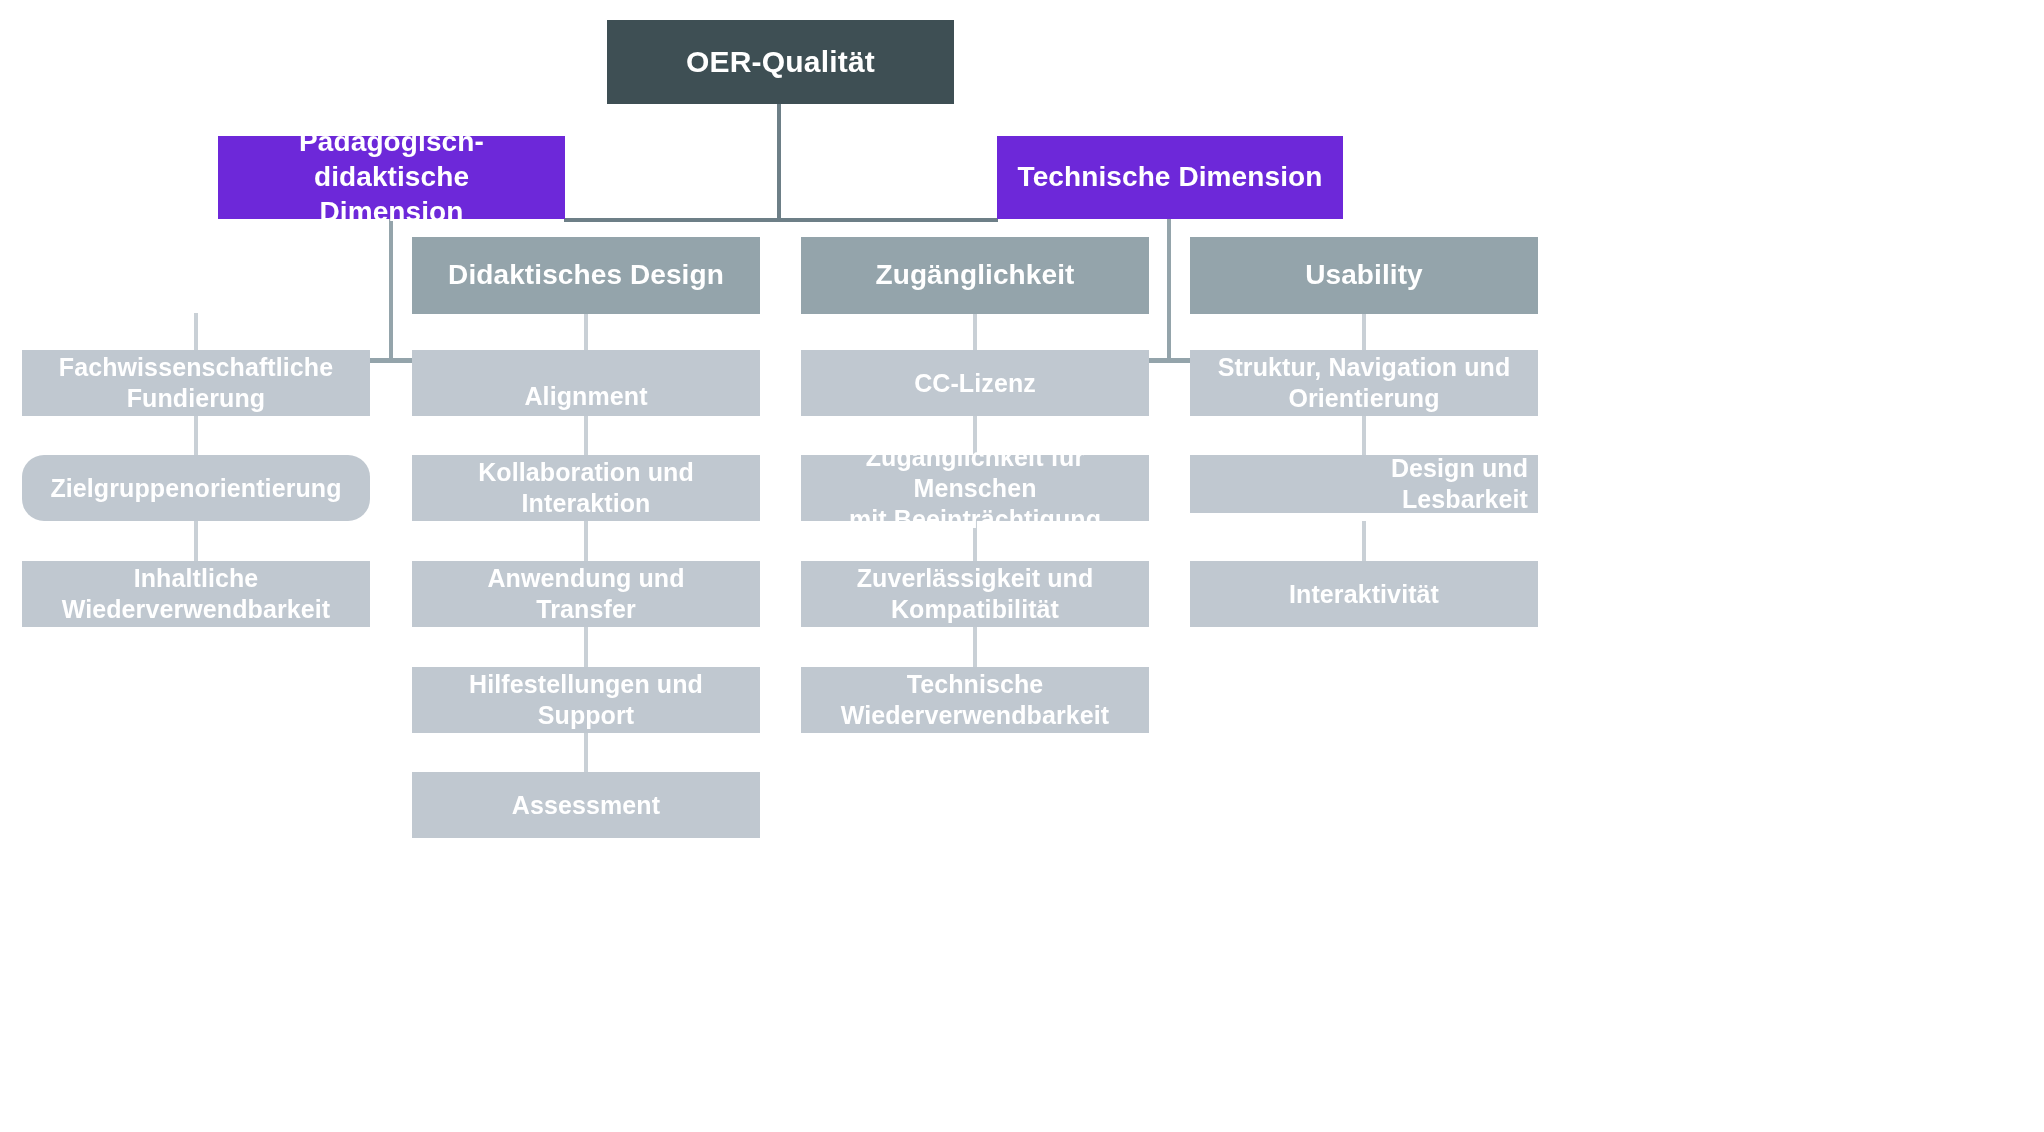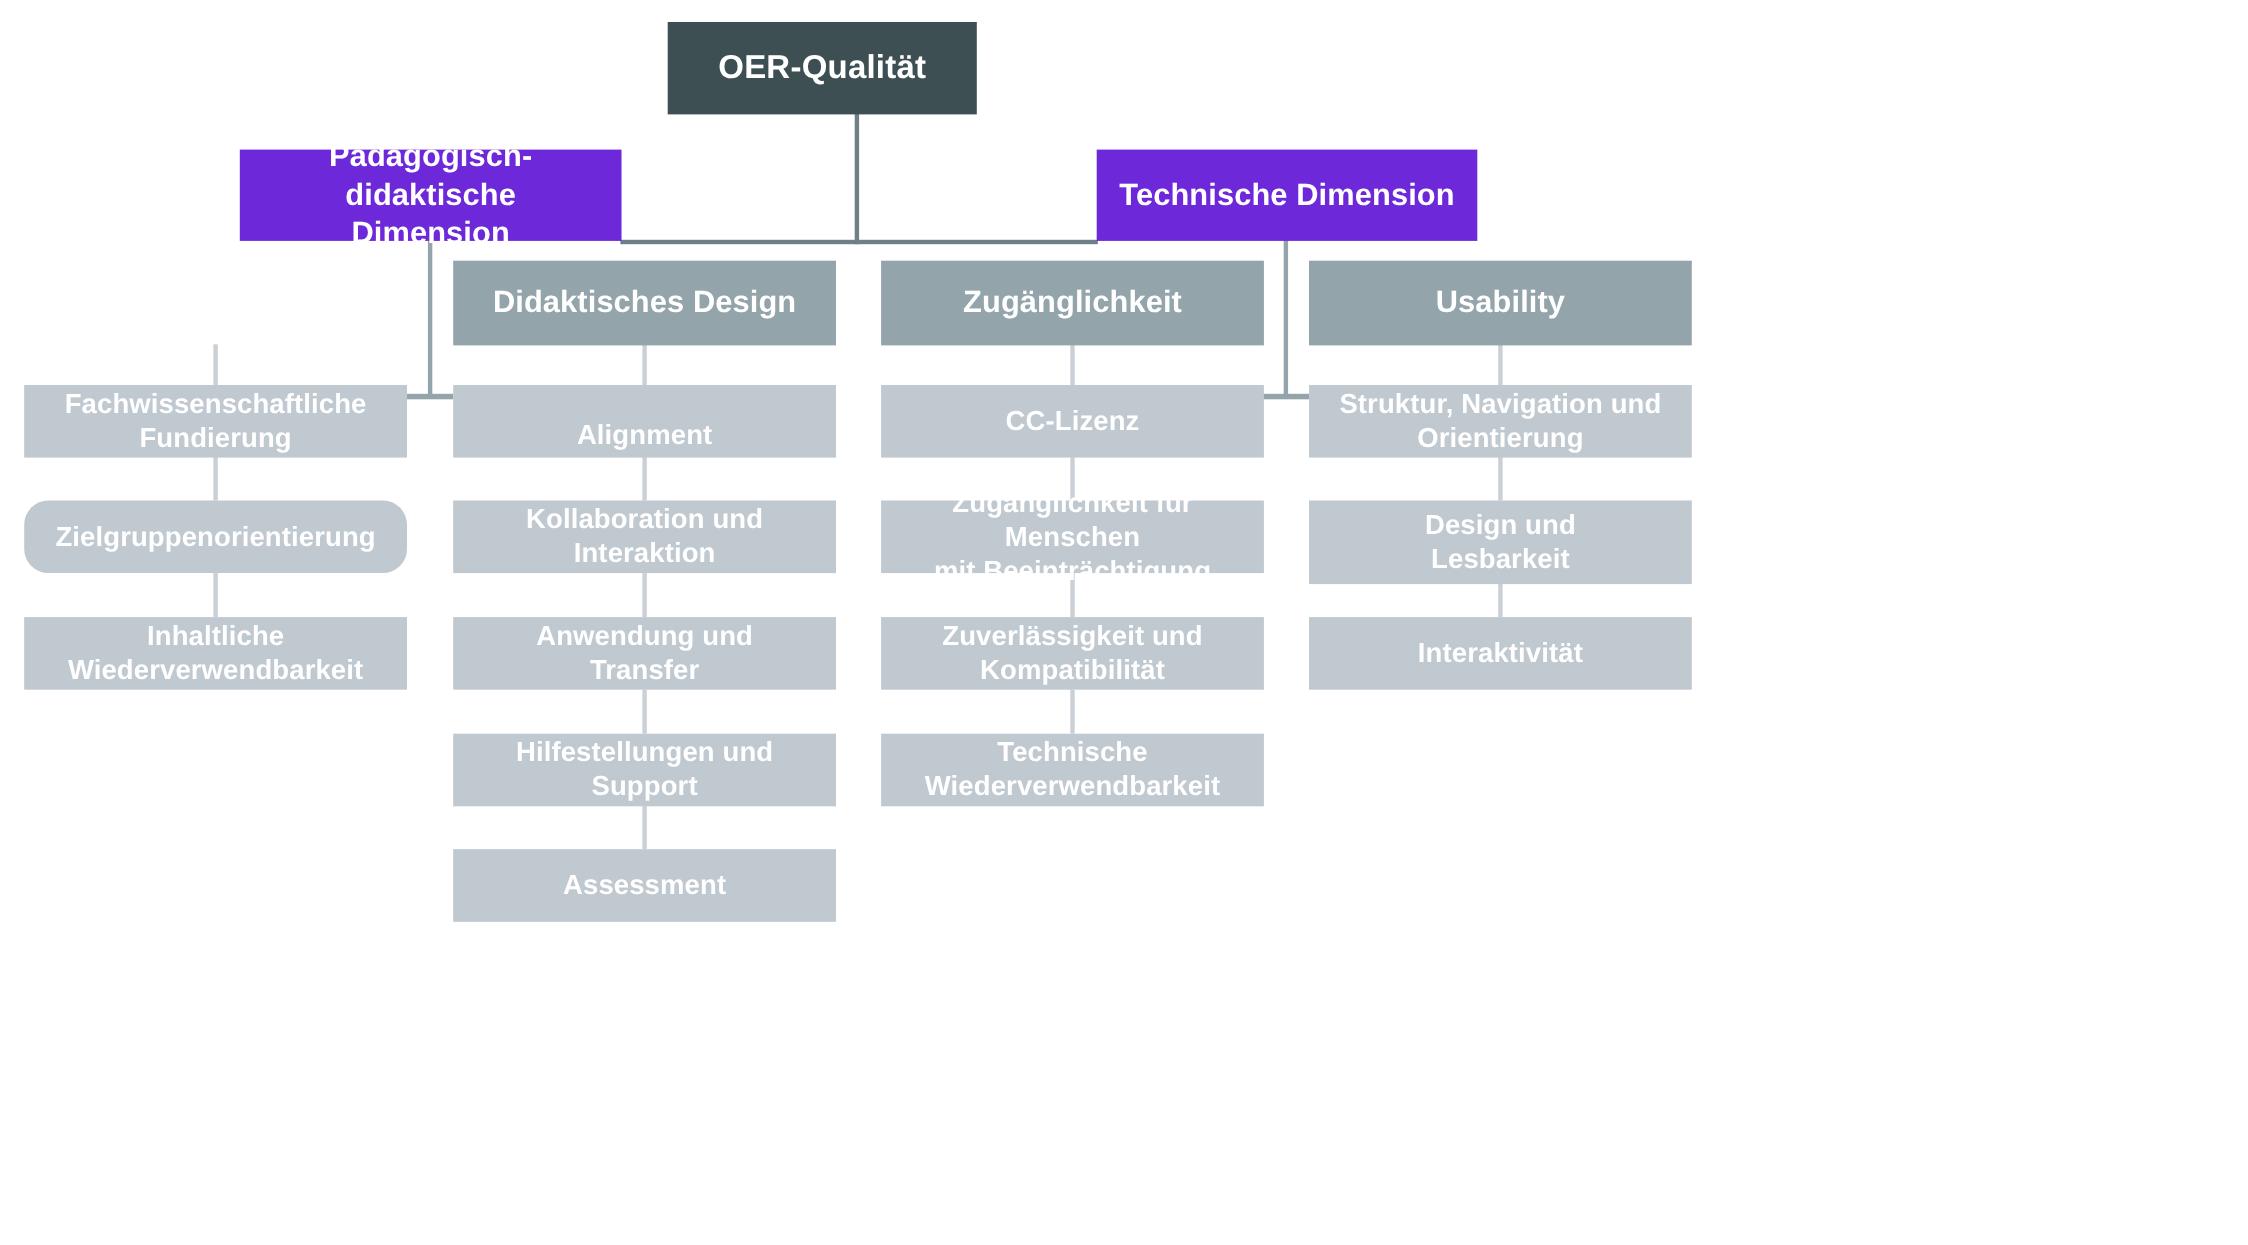--- a/index.html
+++ b/index.html
@@ -95,21 +95,21 @@
 
   <div class="conn light" style="left:973px; top:313px; width:4px; height:38px;"></div>
   <div class="conn light" style="left:973px; top:415px; width:4px; height:40px;"></div>
   <div class="conn light" style="left:973px; top:521px; width:4px; height:40px;"></div>
   <div class="conn light" style="left:973px; top:627px; width:4px; height:40px;"></div>
 
   <div class="conn light" style="left:1362px; top:313px; width:4px; height:38px;"></div>
   <div class="conn light" style="left:1362px; top:415px; width:4px; height:40px;"></div>
   <div class="conn light" style="left:1362px; top:521px; width:4px; height:40px;"></div>
 
-  <div class="node level-root" style="left:607px; top:20px; width:281px; height:84px;">
+  <div class="node level-root" style="left:607px; top:20px; width:347px; height:84px;">
     <span class="label">OER-Qualität</span>
   </div>
 
   <div class="node level-dim" style="left:218px; top:136px; width:347px; height:83px;">
     <span class="label">Pädagogisch-didaktische
 Dimension</span>
   </div>
   <div class="node level-dim" style="left:997px; top:136px; width:346px; height:83px;">
     <span class="label">Technische Dimension</span>
   </div>
@@ -168,21 +168,21 @@
   </div>
   <div class="node level-leaf" style="left:801px; top:667px; width:348px; height:66px;">
     <span class="label">Technische
 Wiederverwendbarkeit</span>
   </div>
 
   <div class="node level-leaf" style="left:1190px; top:350px; width:348px; height:66px;">
     <span class="label">Struktur, Navigation und
 Orientierung</span>
   </div>
-  <div class="node level-leaf" style="left:1190px; top:455px; width:348px; height:76px;">
+  <div class="node level-leaf" style="left:1190px; top:455px; width:348px; height:58px;text-align:right;">
     <span class="label">Design und
 Lesbarkeit</span>
   </div>
   <div class="node level-leaf" style="left:1190px; top:561px; width:348px; height:66px;">
     <span class="label">Interaktivität</span>
   </div>
 
 </div>
 
 </body></html>

